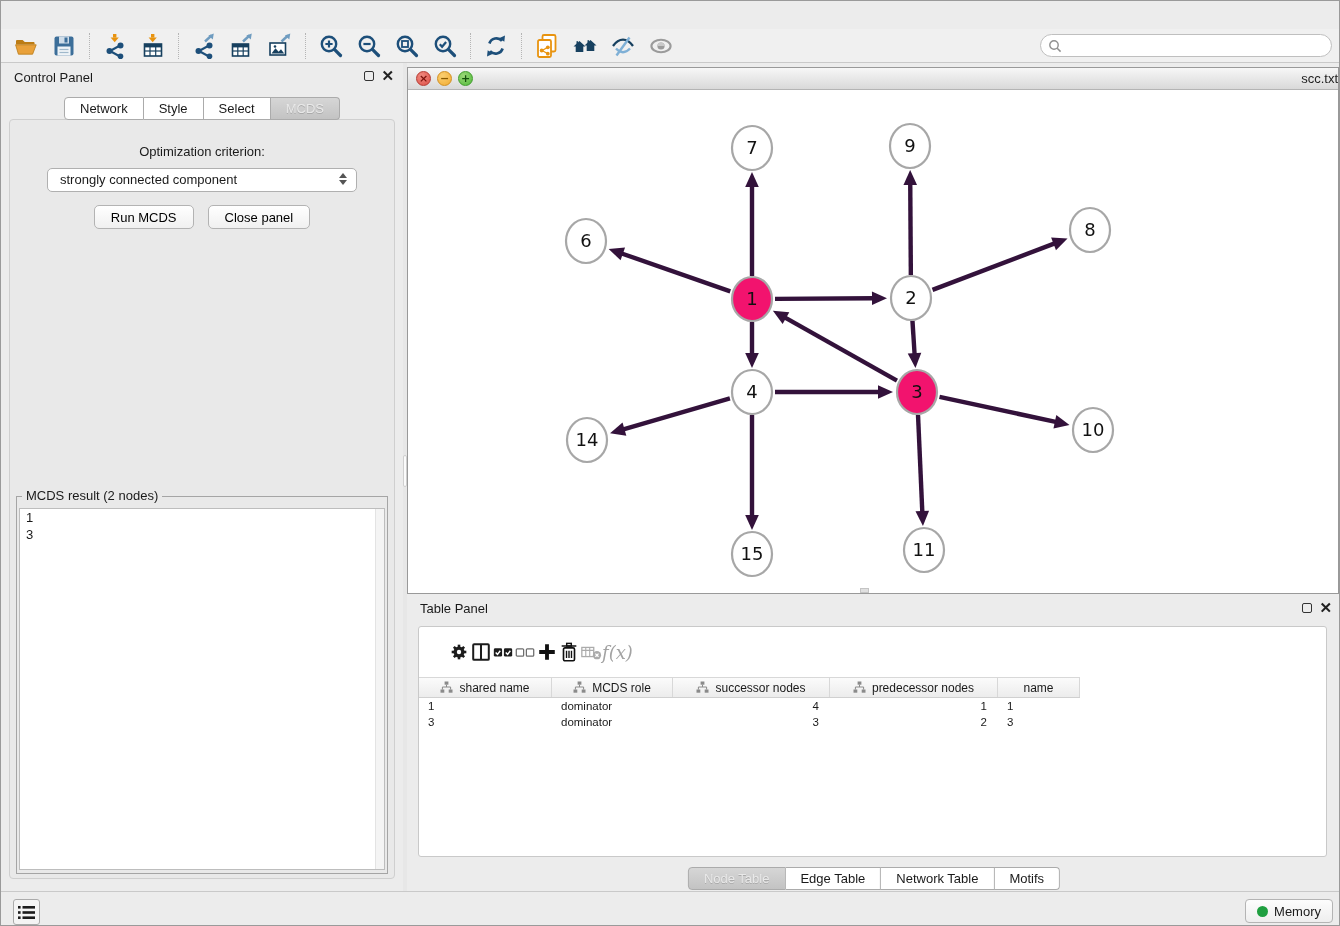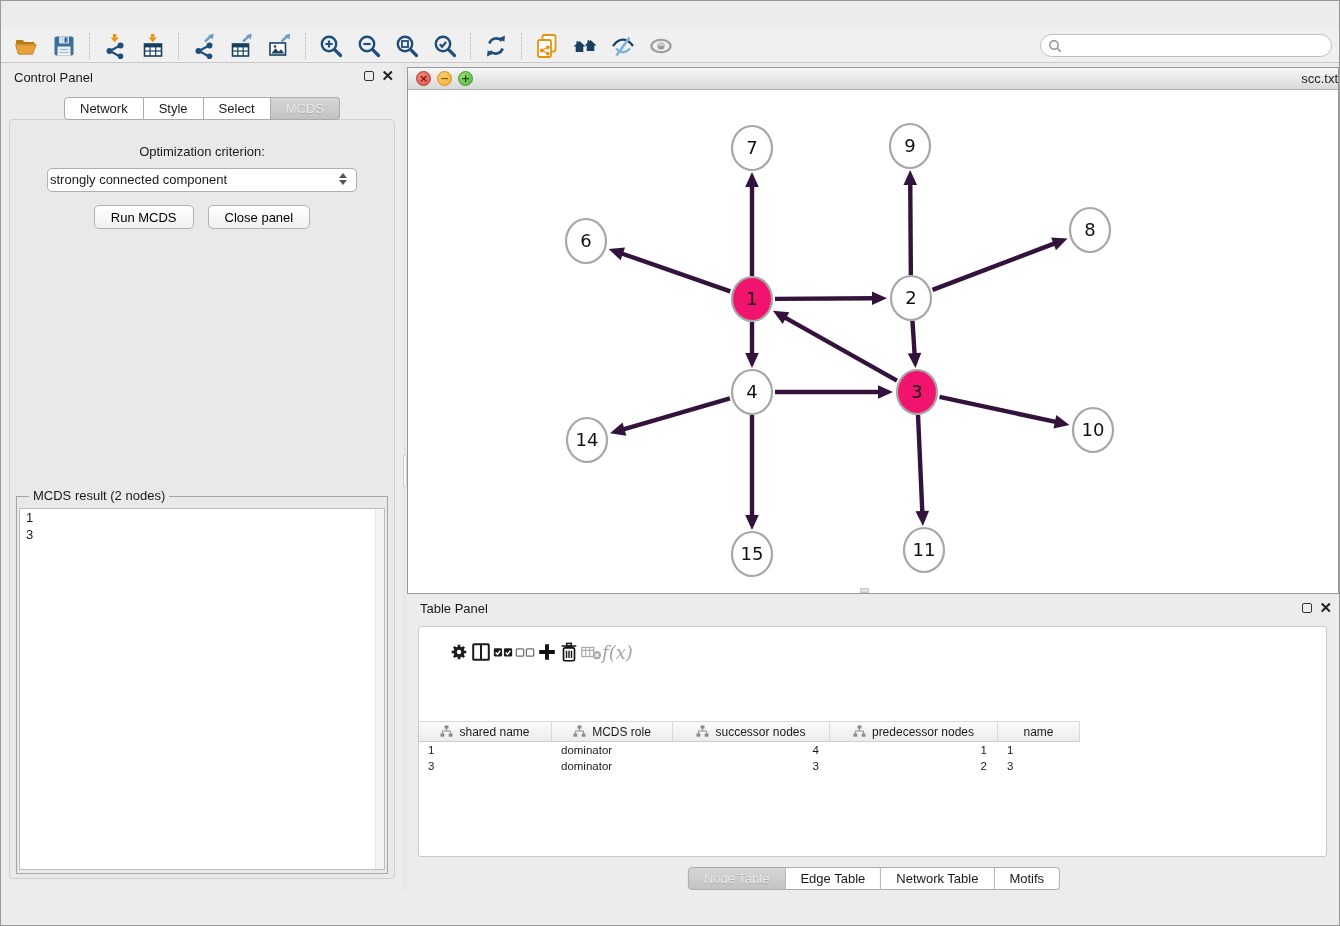--- a/index.html
+++ b/index.html
@@ -39,31 +39,31 @@
   .seg { height:23px; line-height:22px; padding:0 15px; background:#fff; border:1px solid #ababab;
          border-left:none; white-space:nowrap; }
   .seg:first-child { border-left:1px solid #ababab; border-radius:4px 0 0 4px; }
   .seg:last-child { border-radius:0 4px 4px 0; }
   .seg-sel { background:linear-gradient(#d6d6d6,#c3c3c3); color:#e9e9e9; text-shadow:0 1px 0 #aaa; }
 
   .cp-body { position:absolute; left:8px; right:8px; top:56px; bottom:12px; background:#e9e9e9;
              border:1px solid #cfcfcf; border-radius:4px; }
   .opt-label { margin-top:24px; text-align:center; }
   .combo { position:relative; margin:9px auto 0; width:310px; height:24px; background:#fff;
-           border:1px solid #b0b0b0; border-radius:5px; line-height:22px; padding-left:2px; }
+           border:1px solid #b0b0b0; border-radius:5px; line-height:22px; padding-left:12px; }
   .combo-arrows { position:absolute; right:9px; top:4px; display:flex; flex-direction:column; gap:2px; }
   .combo-arrows i { width:0; height:0; border-left:4px solid transparent; border-right:4px solid transparent; }
   .arr-up { border-bottom:5px solid #555; }
   .arr-dn { border-top:5px solid #555; }
   .btn-row { margin-top:13px; display:flex; justify-content:center; gap:14px; }
   .aq-btn { height:24px; padding:0 16px; background:linear-gradient(#ffffff,#f0f0f0);
             border:1px solid #b3b3b3; border-radius:5px; font-size:13px; font-family:inherit; }
 
   .groupbox { position:absolute; left:6px; right:6px; top:376px; bottom:4px; border:1px solid #a5a5a5; }
-  .group-label { position:absolute; top:-9px; left:12px; background:#e9e9e9; padding:0 4px; }
+  .group-label { position:absolute; top:-9px; left:5px; background:#e9e9e9; padding:0 4px; }
   .result-list { position:absolute; left:2px; right:2px; top:11px; bottom:3px; background:#fff;
                  border:1px solid #bdbdbd; overflow:hidden; }
   .result-item { padding-left:6px; line-height:17px; }
   .rl-scroll { position:absolute; right:0; top:0; bottom:0; width:9px; background:#f4f4f4; border-left:1px solid #e3e3e3; }
 
   .v-divider { position:absolute; left:402px; top:62px; width:4px; height:828px; background:#e7e7e7; }
   .v-thumb { position:absolute; left:0; top:392px; width:4px; height:32px; background:#fbfbfb;
              border:1px solid #cfcfcf; border-radius:2px; }
 
   
@@ -82,21 +82,21 @@
   .h-grip { position:absolute; left:452px; bottom:0px; width:9px; height:5px; background:#e0e0e0; border:1px solid #c4c4c4; }
 
   
   .table-panel { position:absolute; left:406px; top:595px; width:934px; height:295px; }
   .tp-container { position:absolute; left:11px; right:14px; top:30px; height:231px; background:#fff;
                   border:1px solid #c9c9c9; border-radius:3px; overflow:hidden; }
   .tp-toolbar { height:50px; display:flex; align-items:center; padding-left:29px; }
   .tp-toolbar .tpi { display:flex; align-items:center; justify-content:center; }
   .tp-toolbar svg { width:22px; height:22px; }
   .fx-label { font-family:"DejaVu Serif",serif; font-style:italic; font-size:18px; color:#a3a3a3; }
-  .tbl { width:661px;margin-top:44px; }
+  .tbl { width:661px; }
   .tbl-head { display:flex; height:21px; background:linear-gradient(#fbfbfb,#ececec);
               border-top:1px solid #d8d8d8; border-bottom:1px solid #d0d0d0; }
   .th-cell { display:flex; align-items:center; justify-content:center; gap:6px; font-size:12px;
              border-right:1px solid #d8d8d8; overflow:hidden; }
   .tbl-row { display:flex; height:16px; font-size:11.5px; }
   .td-cell { line-height:16px; overflow:hidden; white-space:nowrap; }
   .td-left { text-align:left; padding-left:9px; }
   .td-right { text-align:right; padding-right:11px; }
 
   .bt-tabs { position:absolute; top:271px; left:50%; transform:translateX(-50%); display:flex; }
@@ -540,14 +540,32 @@
       </div>
     </div>
     <div class="bt-tabs seg-tabs" id="bt-tabs" style="position:absolute; top:271px;">
         <div class="seg seg-sel">Node Table</div>
         <div class="seg">Edge Table</div>
         <div class="seg">Network Table</div>
         <div class="seg">Motifs</div>
       </div>
   </div>
 
+  <div class="statusbar">
+    <span class="sb-left-btn">
+      <svg width="17" height="15" viewBox="0 0 17 15">
+        <g fill="#1c1c1c">
+            <rect x="0" y="1" width="2.6" height="2.6"></rect>
+            <rect x="4.5" y="1" width="12.5" height="2.6"></rect>
+        <rect x="0" y="6.2" width="2.6" height="2.6"></rect>
+            <rect x="4.5" y="6.2" width="12.5" height="2.6"></rect>
+        <rect x="0" y="11.4" width="2.6" height="2.6"></rect>
+            <rect x="4.5" y="11.4" width="12.5" height="2.6"></rect>
+          </g>
+        </svg>
+    </span>
+    <span class="mem-btn">
+      <span class="mem-dot"></span>
+      <span>Memory</span>
+    </span>
+  </div>
 
 </div>
 
 </body></html>

